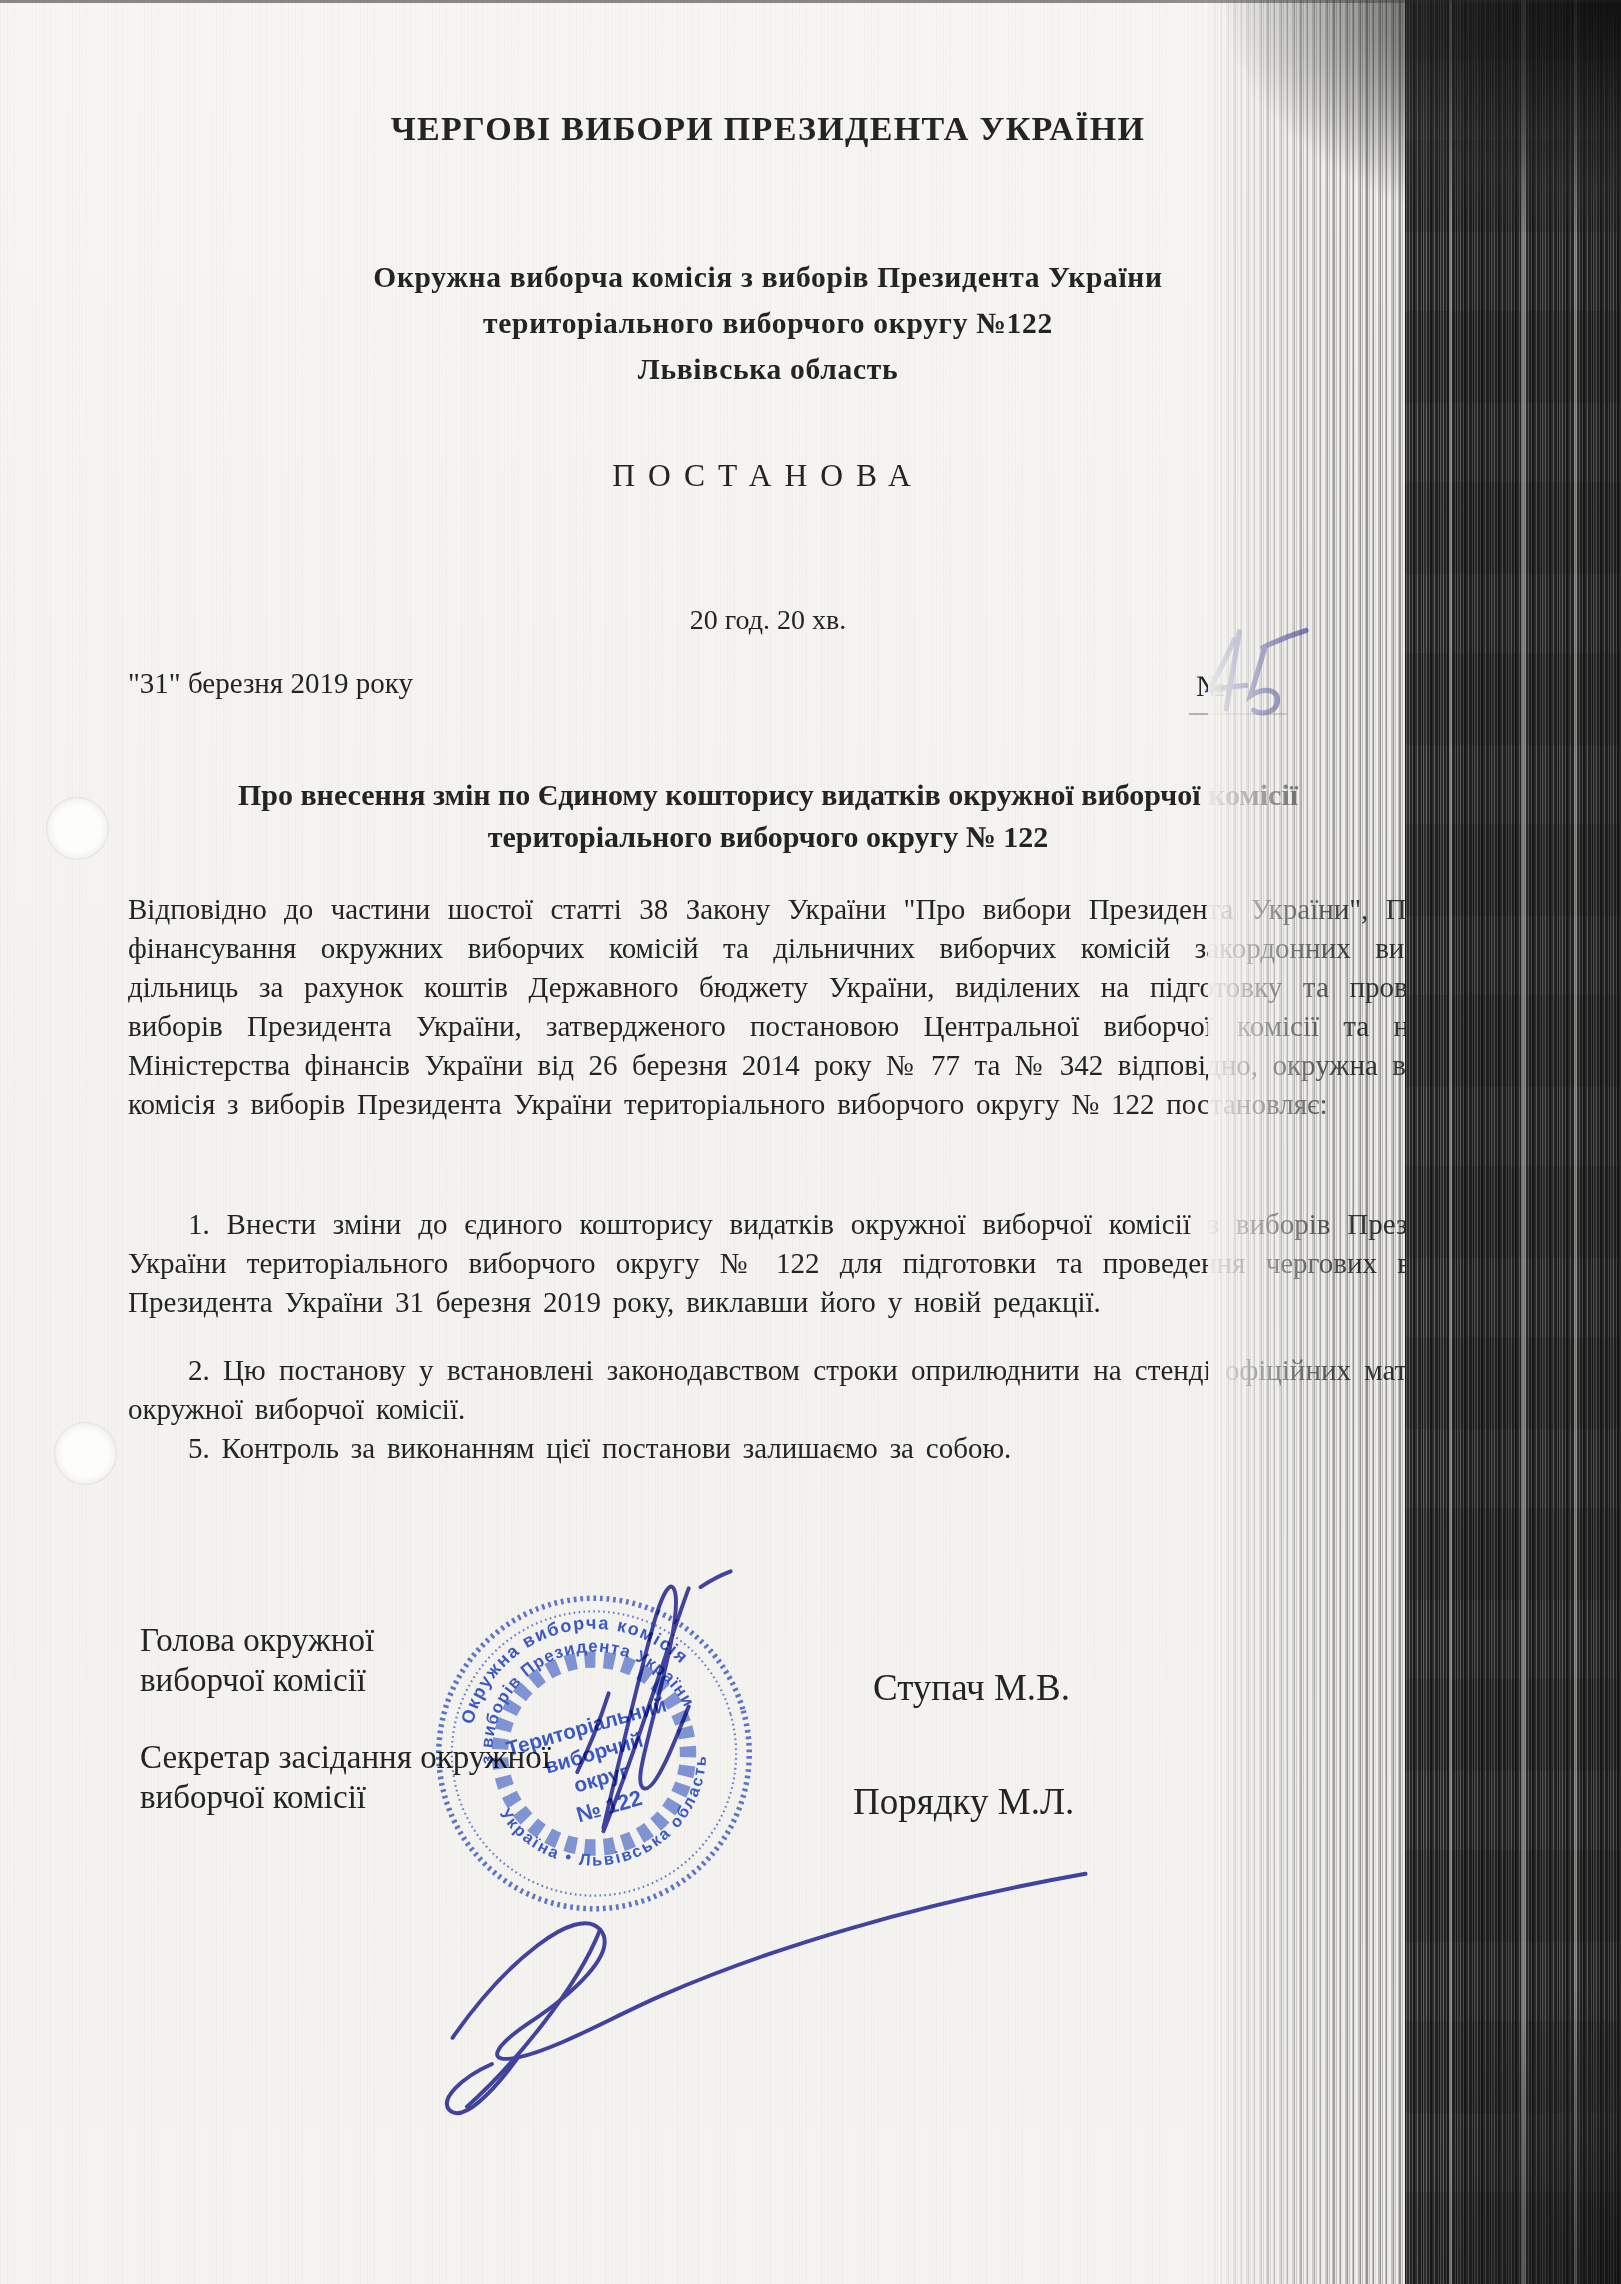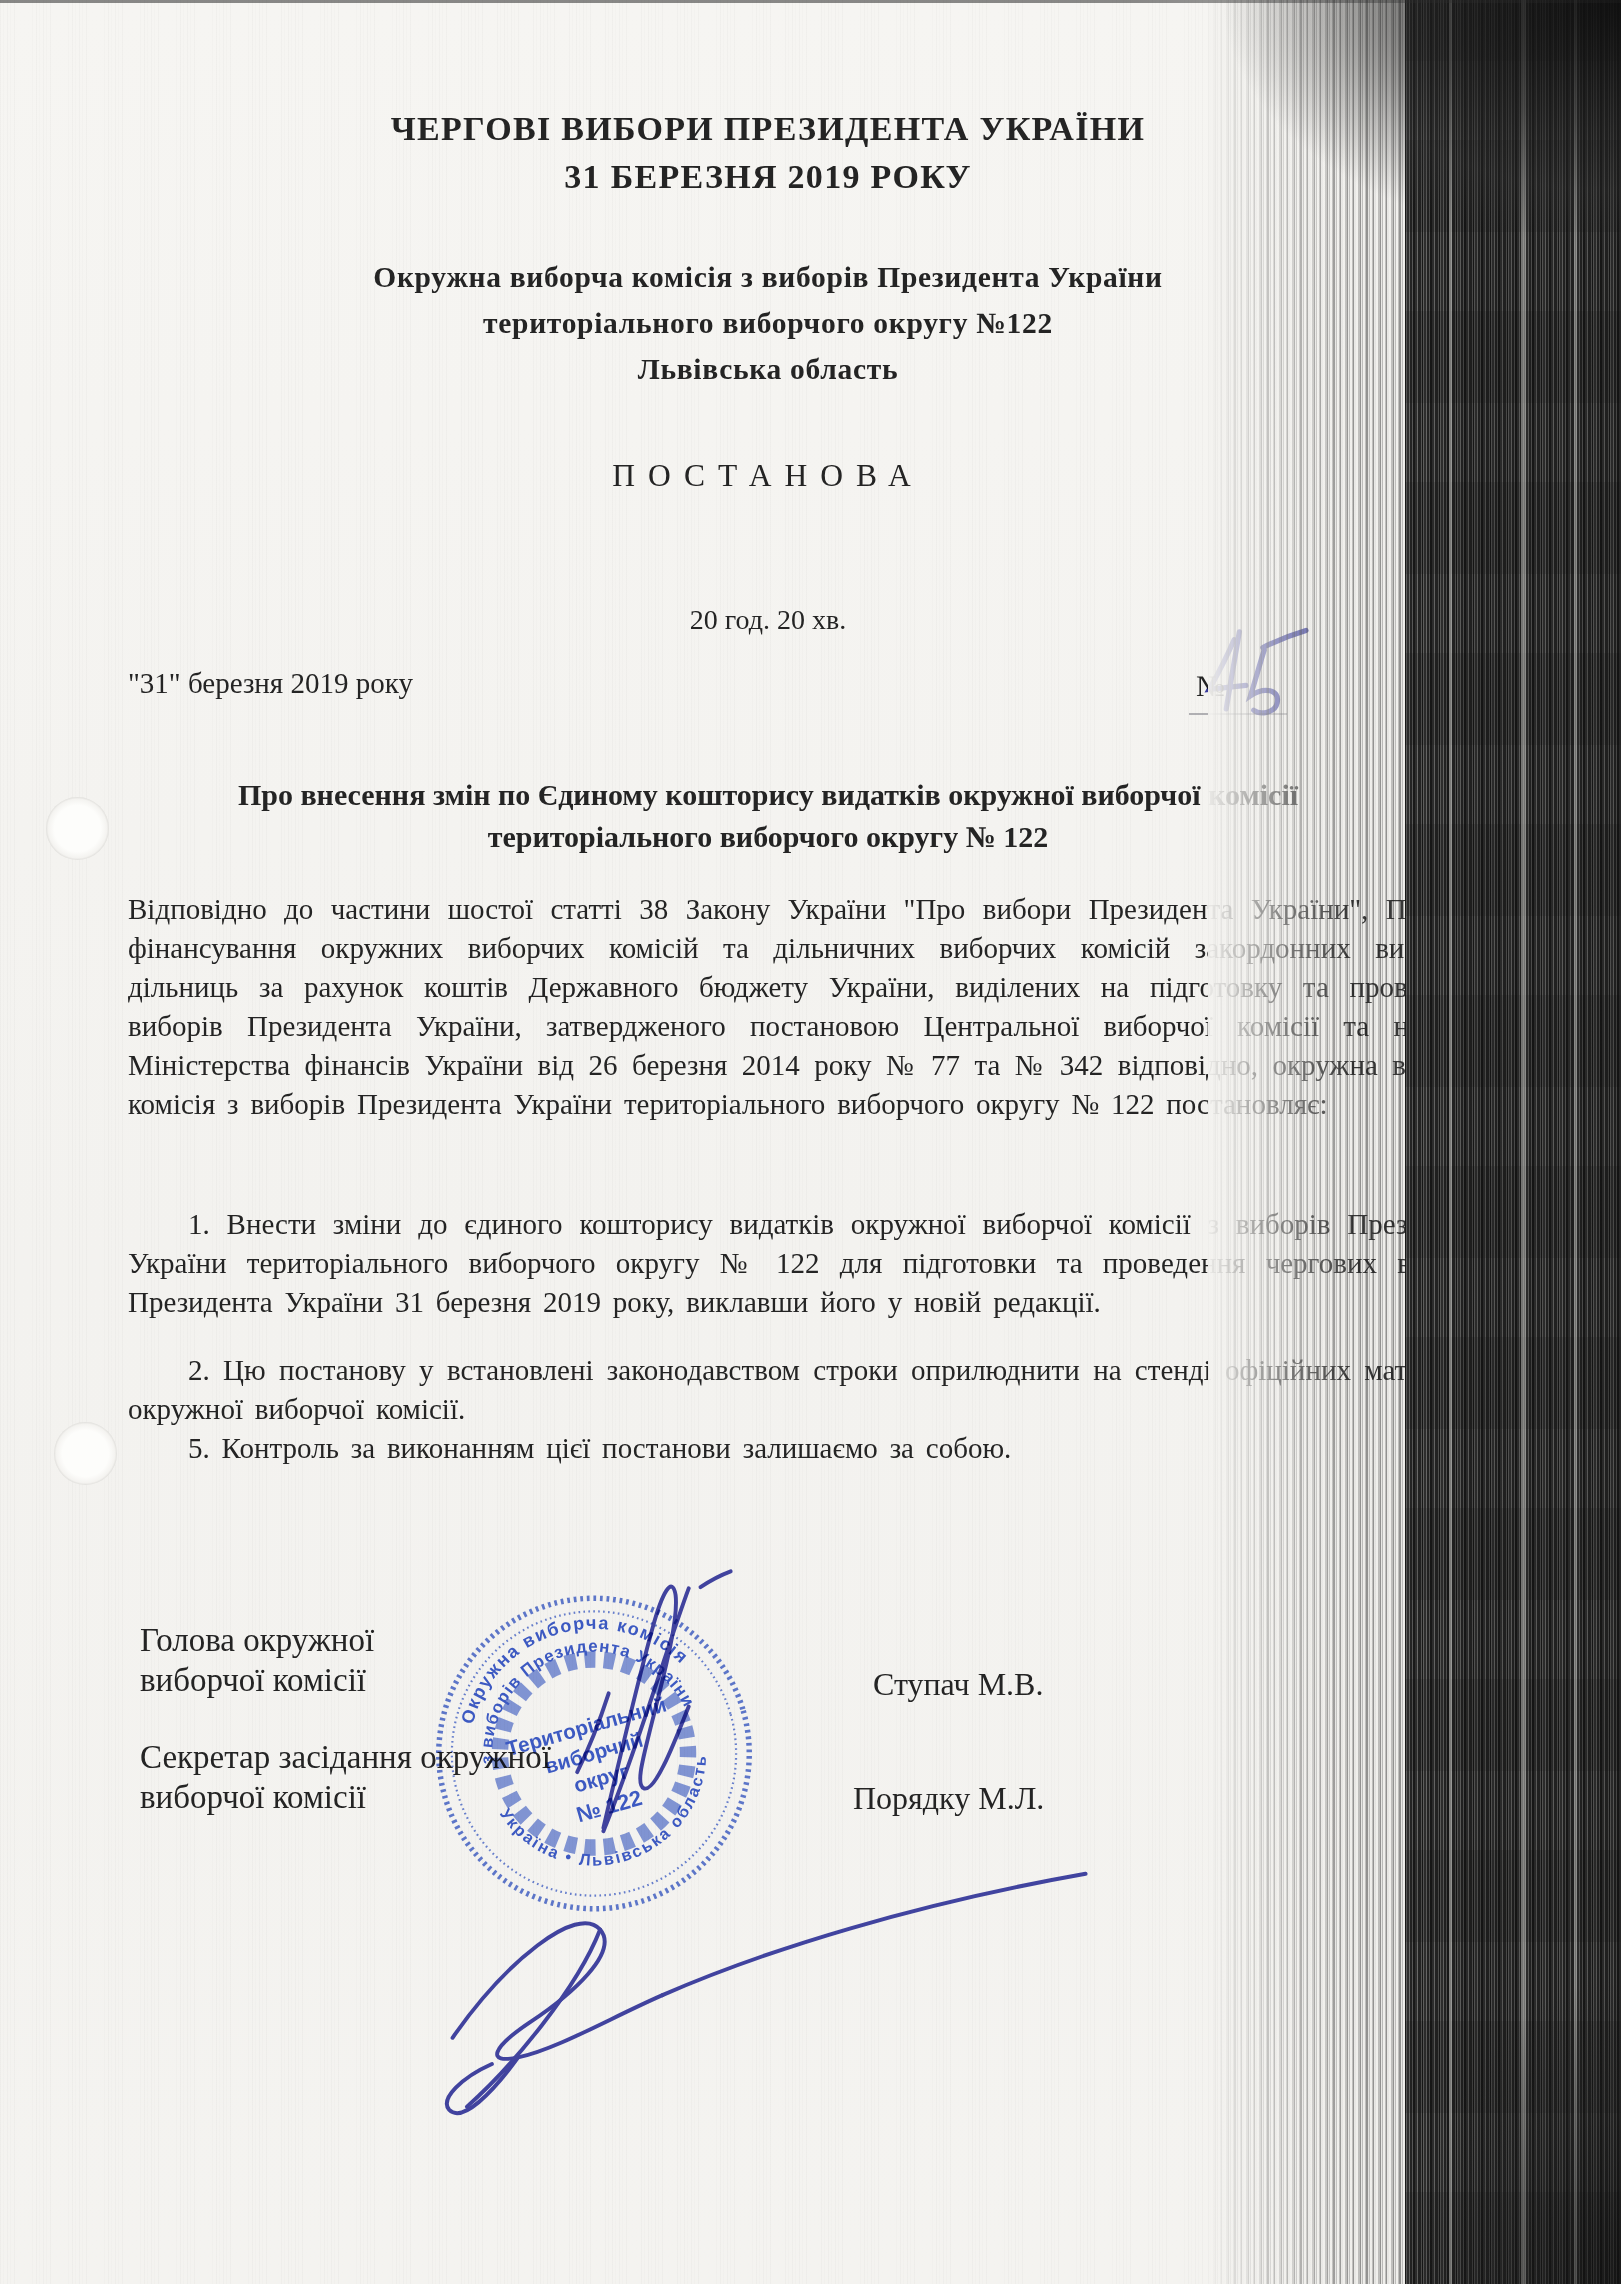--- a/index.html
+++ b/index.html
@@ -15,21 +15,21 @@
   .city{font-size:29.5px;text-align:right;}
   .time{font-size:28px;}
   .dateline{position:absolute;left:128px;top:667px;font-size:29px;z-index:10;}
   .numlabel{position:absolute;left:1196px;top:669px;font-size:30px;z-index:10;}
   .num-underline{position:absolute;left:1189px;top:713px;width:98px;height:2px;background:rgba(120,120,130,.55);z-index:10;}
   .titleline{font-weight:bold;font-size:30px;}
   .para{position:absolute;left:128px;width:1364px;font-size:29px;line-height:39px;
         text-align:justify;word-spacing:4.6px;z-index:10;}
   .indent{text-indent:60px;}
   .sig-label{position:absolute;left:140px;font-size:33px;z-index:10;white-space:nowrap;}
-  .sig-name{position:absolute;font-size:32px;z-index:10;white-space:nowrap;}
+  .sig-name{position:absolute;font-size:37px;z-index:10;white-space:nowrap;}
   .txt{z-index:10;}
 
   
   .page-grain{position:absolute;inset:0;z-index:2;pointer-events:none;
     background:repeating-linear-gradient(90deg,rgba(90,90,90,.035) 0 0.7px,transparent 0.7px 3.3px,
       rgba(120,120,120,.025) 3.3px 3.9px,transparent 3.9px 7.2px);}
   .noise-transition{position:absolute;left:1208px;top:0;width:197px;height:100%;z-index:40;
     background:
       linear-gradient(90deg,rgba(244,243,240,.95) 0%,rgba(244,243,240,.45) 35%,rgba(244,243,240,0) 75%),
       repeating-linear-gradient(90deg,rgba(50,50,50,.5) 0 1.3px,rgba(160,160,160,.15) 1.3px 2.6px,
@@ -58,21 +58,20 @@
   .handnum{position:absolute;left:1196px;top:624px;z-index:21;mix-blend-mode:multiply;}
 </style>
 </head>
 <body>
 
 <div id="page">
 
   <div class="page-grain"></div>
 
   <div class="center-line h1 txt" style="top:110px">ЧЕРГОВІ ВИБОРИ ПРЕЗИДЕНТА УКРАЇНИ</div>
-  <div class="center-line h1 txt" style="top:158px">31 БЕРЕЗНЯ 2019 РОКУ</div>
 
   <div class="center-line comm txt" style="top:261px">Окружна виборча комісія з виборів Президента України</div>
   <div class="center-line comm txt" style="top:307px">територіального виборчого округу №122</div>
   <div class="center-line doctype txt" style="top:458px">ПОСТАНОВА</div>
 
   <div class="center-line comm txt" style="top:353px">Львівська область</div>
   <div class="center-line city txt" style="top:536px">м.Яворів</div>
   <div class="center-line time txt" style="top:604px">20 год. 20 хв.</div>
 
   <div class="dateline">"31"  березня 2019 року</div>

